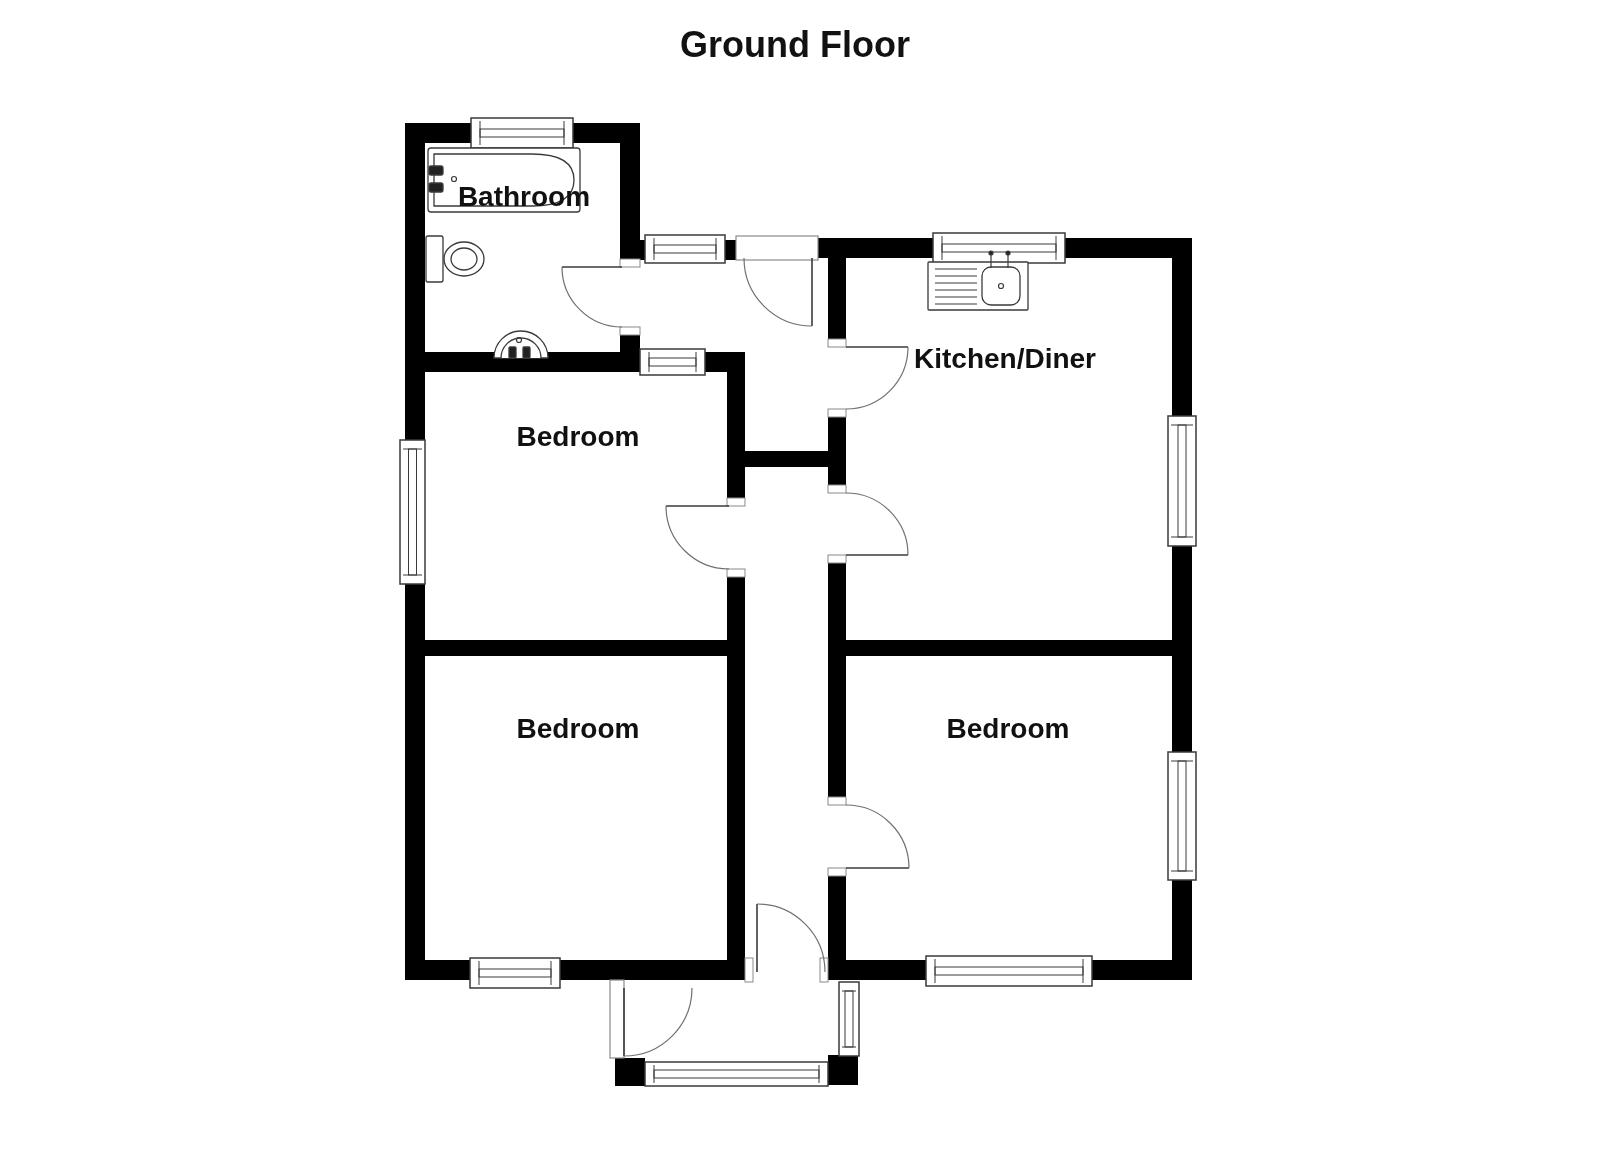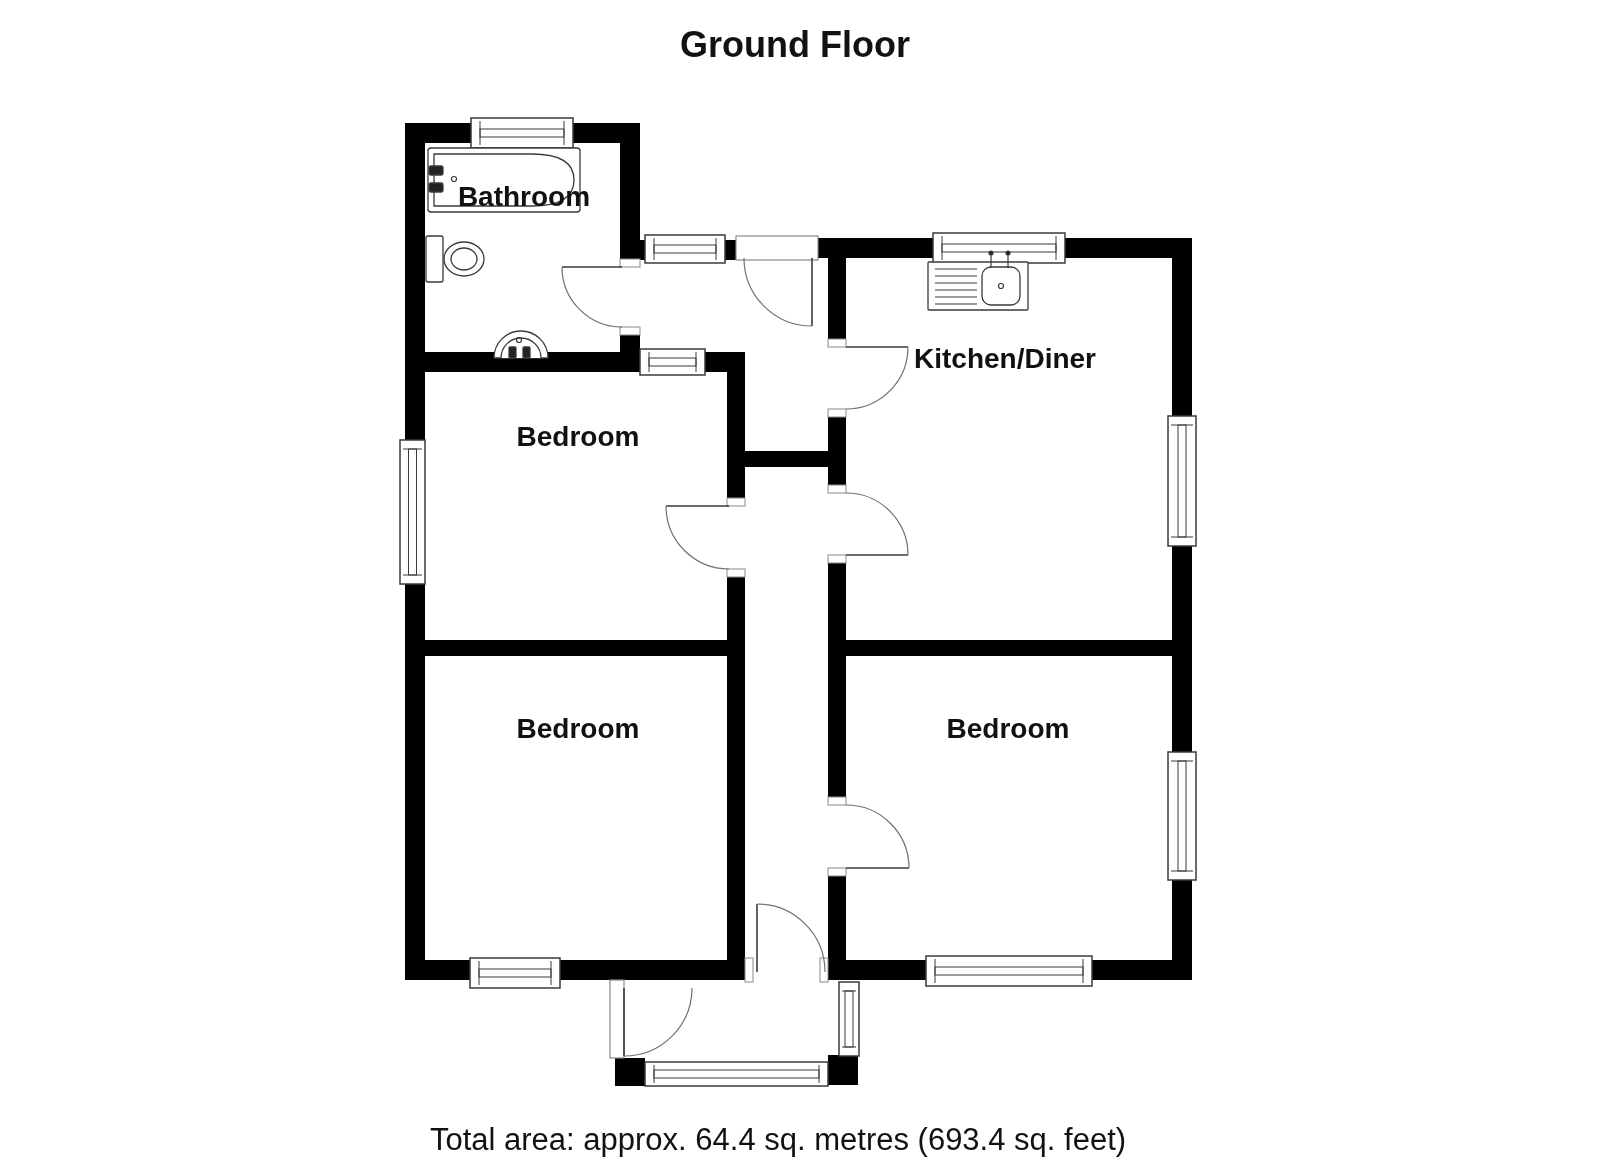--- a/index.html
+++ b/index.html
@@ -148,14 +148,13 @@
       <line x1="991" y1="254" x2="991" y2="268" stroke="#3a3a3a" stroke-width="1.2"></line>
       <line x1="1008" y1="254" x2="1008" y2="268" stroke="#3a3a3a" stroke-width="1.2"></line>
       <circle cx="991" cy="253" r="2" fill="#222222" stroke="#3a3a3a" stroke-width="1.2"></circle>
       <circle cx="1008" cy="253" r="2" fill="#222222" stroke="#3a3a3a" stroke-width="1.2"></circle>
       <text x="524" y="206" text-anchor="middle" fill="#111111" font-family="&quot;Liberation Sans&quot;, sans-serif" font-size="28" font-weight="bold">Bathroom</text>
       <text x="1005" y="368" text-anchor="middle" fill="#111111" font-family="&quot;Liberation Sans&quot;, sans-serif" font-size="28" font-weight="bold">Kitchen/Diner</text>
       <text x="578" y="446" text-anchor="middle" fill="#111111" font-family="&quot;Liberation Sans&quot;, sans-serif" font-size="28" font-weight="bold">Bedroom</text>
       <text x="578" y="738" text-anchor="middle" fill="#111111" font-family="&quot;Liberation Sans&quot;, sans-serif" font-size="28" font-weight="bold">Bedroom</text>
       <text x="1008" y="738" text-anchor="middle" fill="#111111" font-family="&quot;Liberation Sans&quot;, sans-serif" font-size="28" font-weight="bold">Bedroom</text>
     </svg>
-  <div class="footer">Total area: approx. 64.4 sq. metres (693.4 sq. feet)</div>
 </div>
 
 </body></html>

